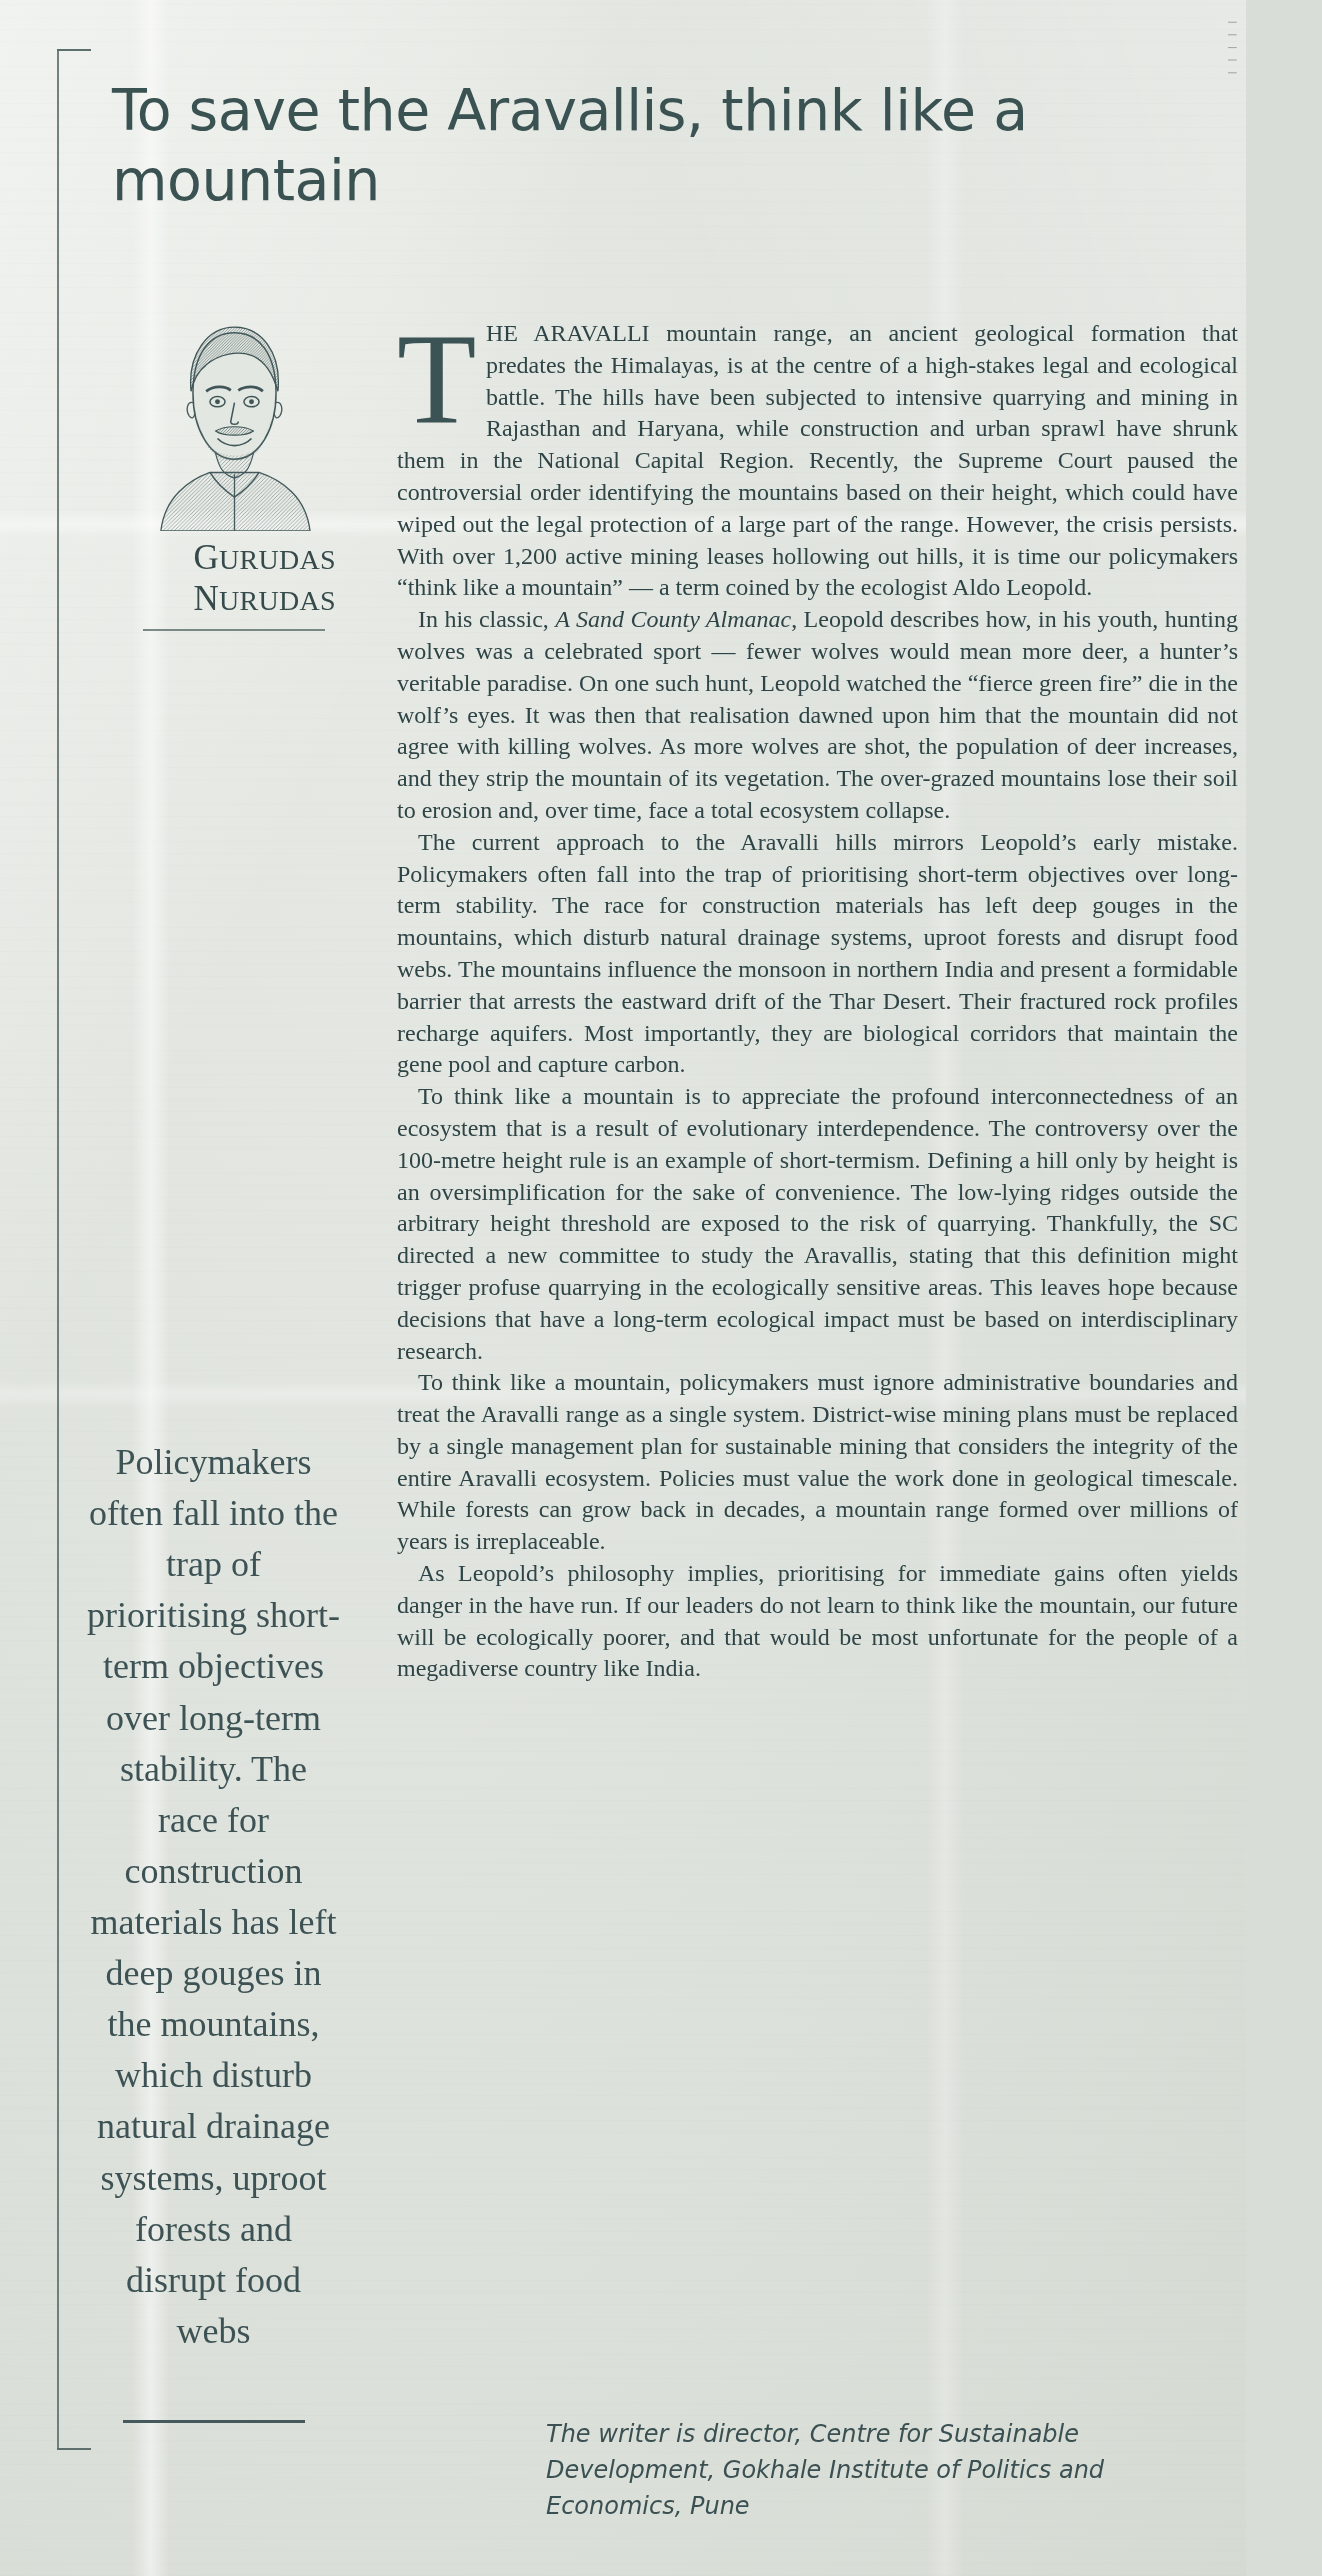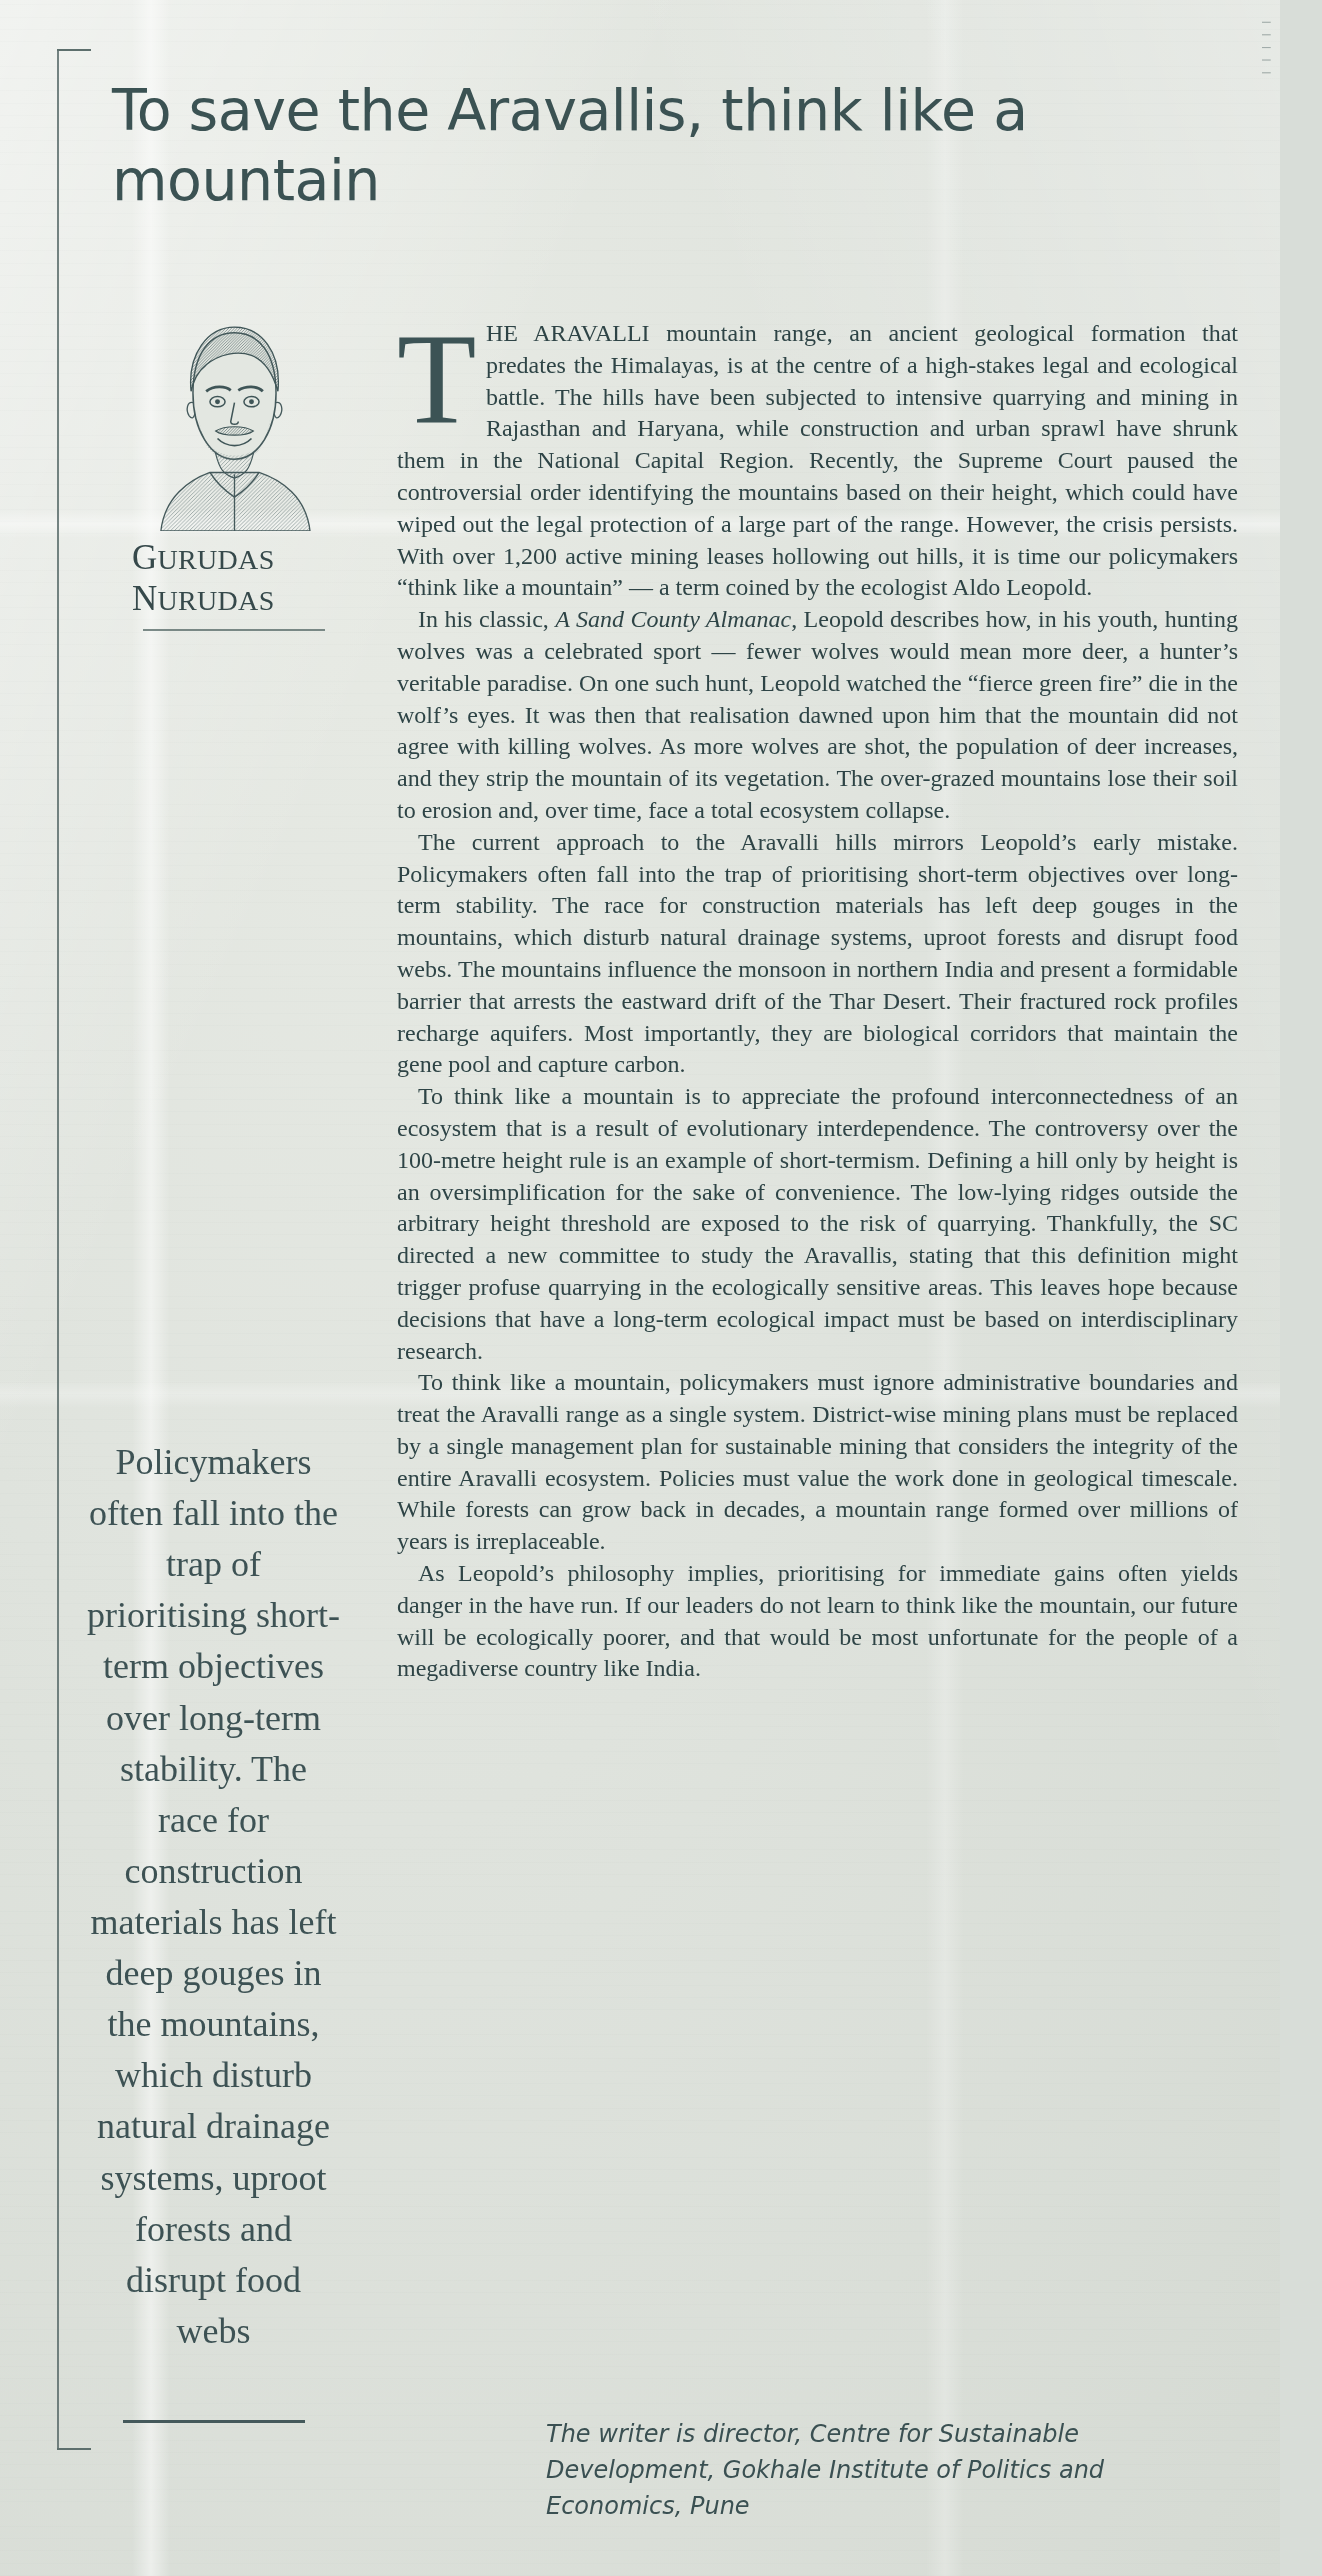--- a/index.html
+++ b/index.html
@@ -11,21 +11,20 @@
     position: relative;
     width: 1246px;
     height: 2576px;
     background:
       linear-gradient(115deg, rgba(255,255,255,0.55) 0%, rgba(255,255,255,0) 28%),
       linear-gradient(250deg, rgba(255,255,255,0.35) 0%, rgba(255,255,255,0) 30%),
       radial-gradient(ellipse at 30% 20%, #e7eae4 0%, #dfe3dd 45%, #d5dad3 100%);
     overflow: hidden;
     font-family: "Liberation Serif", serif;
     color: #2f4446;
-    padding-left: 34px;
   }
   
   .bleed {
     position: absolute;
     left: 0; top: 0; right: 0; bottom: 0;
     opacity: 0.1;
     background:
       repeating-linear-gradient(0deg, rgba(60,80,80,0.16) 0px, rgba(60,80,80,0.16) 0.9px, rgba(0,0,0,0) 0.9px, rgba(0,0,0,0) 12.3px);
     pointer-events: none;
   }
@@ -84,21 +83,21 @@
     letter-spacing: -0.5px;
     color: #3b5253;
   }
 
   
   .author-block {
     position: absolute;
     left: 132px;
     top: 312px;
     width: 204px;
-    text-align: left;
+    text-align: right;
   }
   .portrait {
     width: 189px;
     height: 219px;
     margin: 0 auto;
     position: relative;
   }
   .author-name {
     margin-top: 5.7px;
     font-family: "Liberation Serif", serif;

